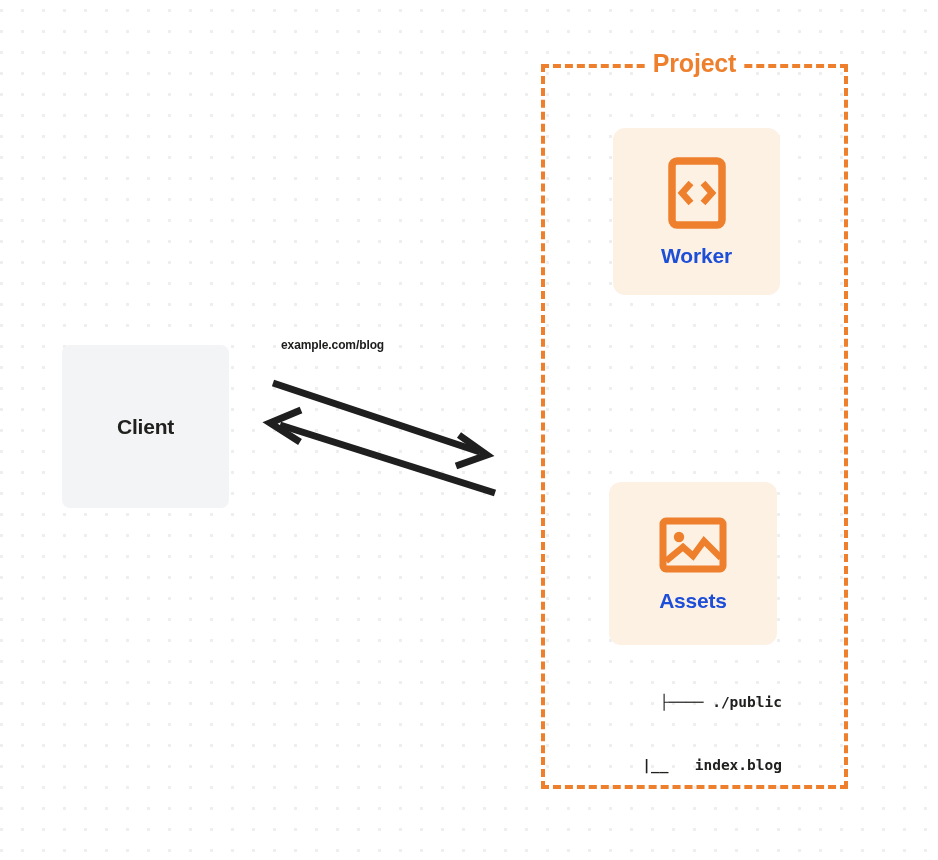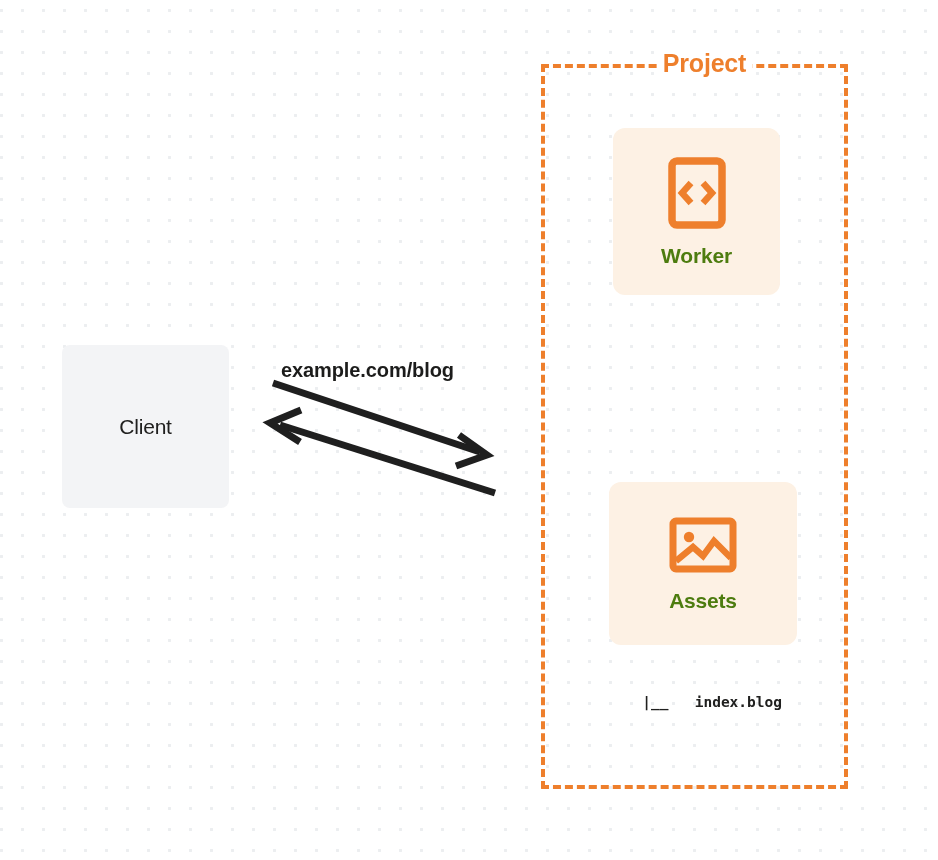--- a/index.html
+++ b/index.html
@@ -41,21 +41,20 @@
     top: -4px;
     transform: translate(-50%, -54%);
     background: #ffffff;
     padding: 0 6px;
     color: #ee7f2c;
     font-size: 25px;
     font-weight: 700;
     letter-spacing: -0.2px;
     white-space: nowrap;
     line-height: 1;
-    margin-left: 10px;
   }
 
   
   .node {
     position: absolute;
     background: #fdf1e4;
     border-radius: 12px;
     display: flex;
     flex-direction: column;
     align-items: center;
@@ -63,81 +62,80 @@
     box-sizing: border-box;
   }
   .node .icon-wrap {
     display: block;
     line-height: 0;
   }
   .node .node-label {
     margin-top: 16px;
     font-size: 21px;
     font-weight: 700;
-    color: #4d7c0f;
+    color: #1d4ed8;
     letter-spacing: -0.2px;
     line-height: 1;
   }
 
   .node-worker {
     left: 613px;
     top: 128px;
     width: 167px;
     height: 167px;
   }
   .node-assets {
     left: 609px;
     top: 482px;
-    width: 188px;
+    width: 168px;
     height: 163px;
   }
 
   
   .client-box {
     position: absolute;
     left: 62px;
     top: 345px;
     width: 167px;
     height: 163px;
     background: #f3f4f6;
     border-radius: 8px;
     display: flex;
     align-items: center;
     justify-content: center;
     box-sizing: border-box;
   }
   .client-box .node-label {
     font-size: 21px;
-    font-weight: 400;
+    font-weight: 700;
     color: #20201f;
     letter-spacing: -0.2px;
     margin: 0;
   }
 
   
   .arrows {
     position: absolute;
     left: 0;
     top: 0;
     width: 938px;
     height: 860px;
     pointer-events: none;
   }
 
   .edge-label {
     position: absolute;
     left: 281px;
     top: 339px;
-    font-size: 20px;
+    font-size: 12px;
     font-weight: 700;
     color: #1c1c1b;
     letter-spacing: -0.1px;
     white-space: nowrap;
     line-height: 1.1;
-    margin-top: 20px;
   }
 
   
   .file-tree {
     position: absolute;
     left: 560px;
     top: 650px;
     width: 222px;
     font-family: "DejaVu Sans Mono", monospace;
     font-size: 14.5px;
@@ -195,17 +193,18 @@
       <svg width="68" height="58" viewBox="0 0 68 58" xmlns="http://www.w3.org/2000/svg">
         <rect x="4" y="5" width="60" height="48" rx="3" ry="3" fill="none" stroke="#ee7f2c" stroke-width="7"></rect>
         <circle cx="20" cy="21" r="5.2" fill="#ee7f2c"></circle>
         <polyline points="7,45 24,31 34,40 45,25 62,42" fill="none" stroke="#ee7f2c" stroke-width="6.5" stroke-linecap="butt" stroke-linejoin="miter"></polyline>
       </svg>
     </span>
     <span class="node-label">Assets</span>
   </div>
 
   <div class="file-tree">
+    <span class="tree-row">├──── ./public</span>
     <span class="tree-row">     |__   index.blog</span>
     
   </div>
 
 </div>
 
 </body></html>

